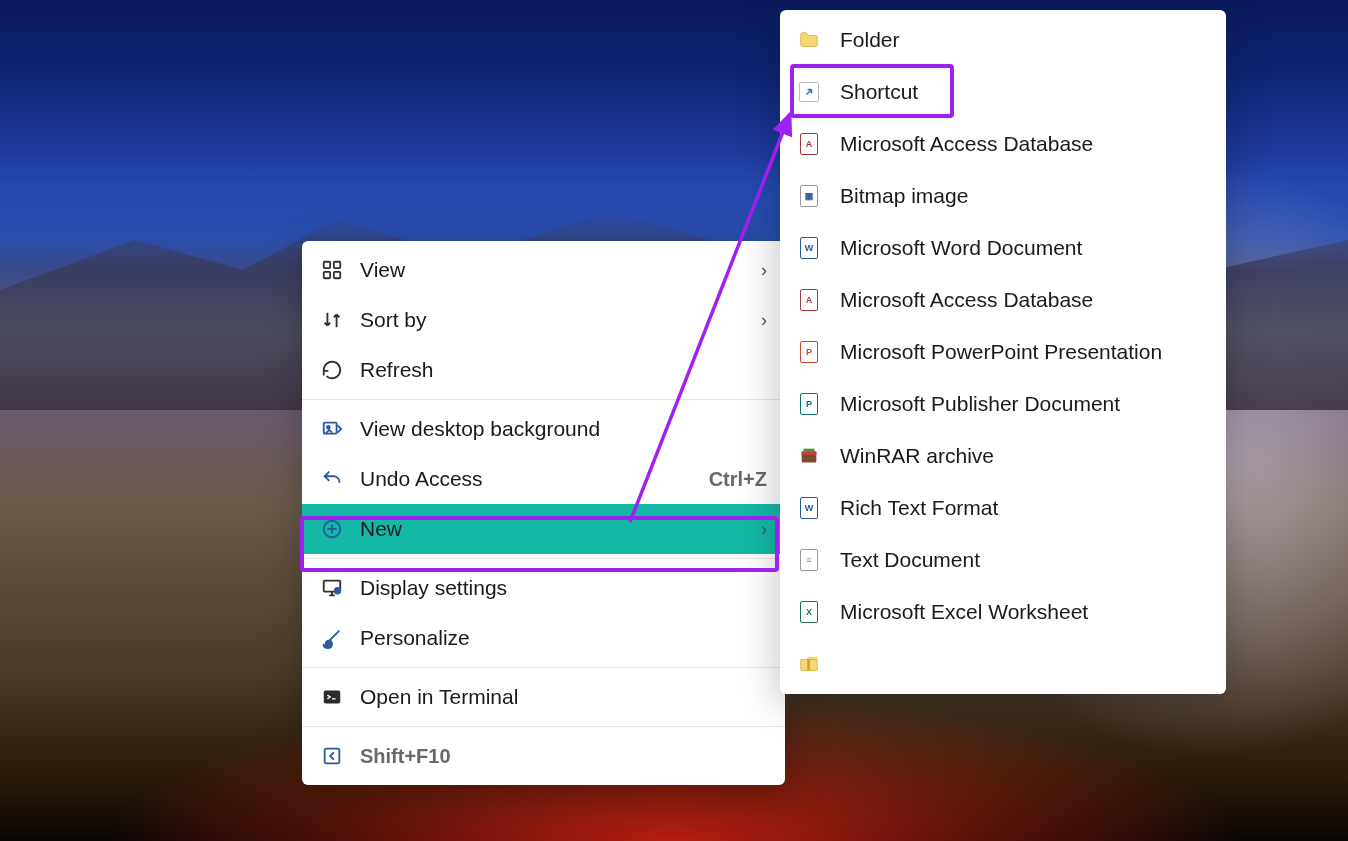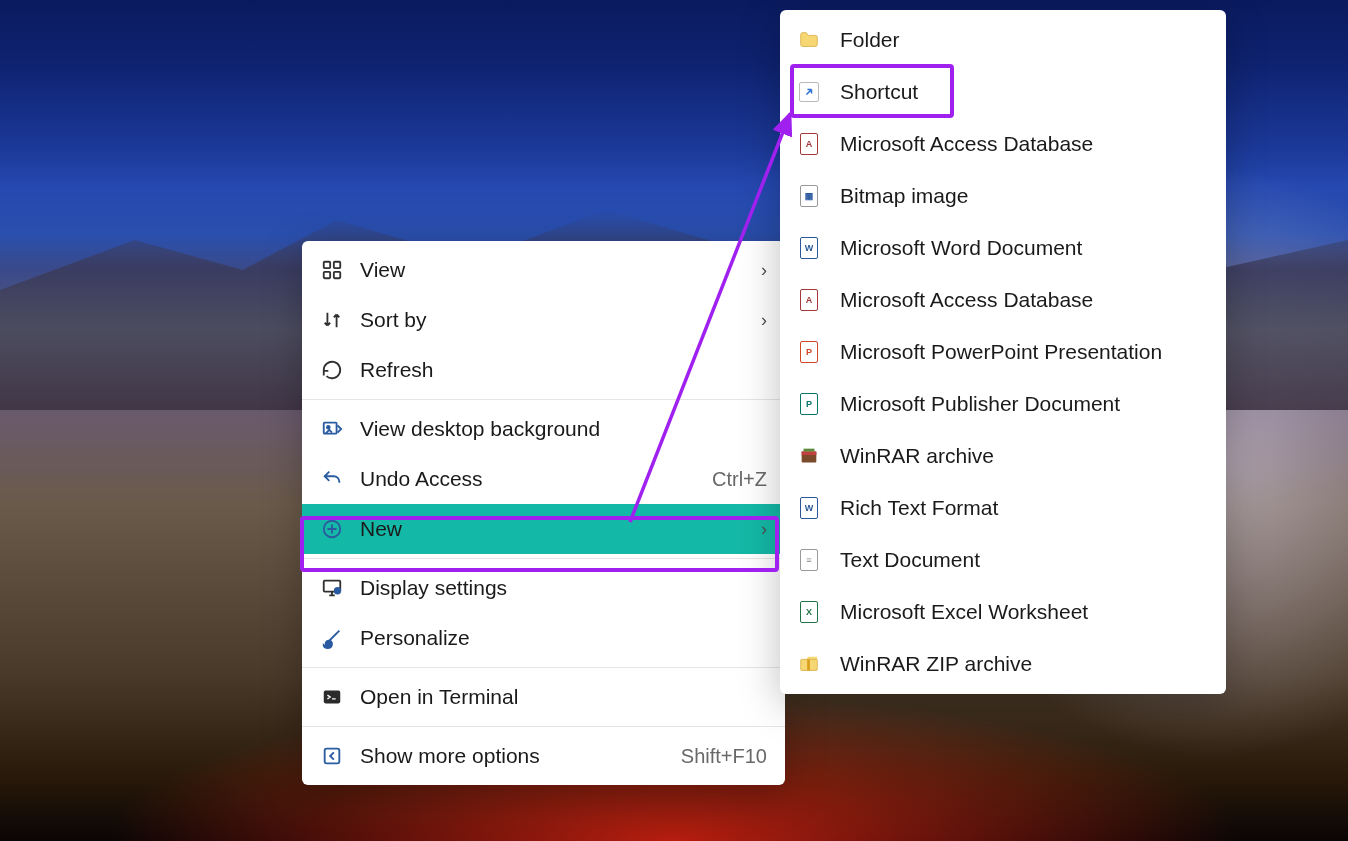--- a/index.html
+++ b/index.html
@@ -49,21 +49,21 @@
   }
   .submenu .menu-item { height: 52px; }
   .menu-item.hovered { background: #14b8a6; }
   .menu-item .icon {
     width: 24px; height: 24px; margin-right: 16px;
     display: flex; align-items: center; justify-content: center;
     flex-shrink: 0;
   }
   .submenu .menu-item .icon { width: 22px; height: 22px; margin-right: 20px; }
   .menu-item .label { flex: 1; }
-  .menu-item .shortcut { color: #686868; font-size: 20px; }
+  .menu-item .shortcut { color: #686868; font-size: 20px; font-weight: bold; }
   .menu-item .chevron {
     color: #505050; font-size: 18px; margin-left: 10px;
   }
   .divider {
     height: 1px; background: #e5e5e5; margin: 4px 0;
   }
   .highlight-box {
     position: absolute;
     border: 4px solid #a020f0;
     border-radius: 4px;
@@ -199,21 +199,20 @@
 
   <div class="divider"></div>
 
   <div class="menu-item">
     <span class="icon">
       <svg class="icn" viewBox="0 0 24 24" fill="none" stroke="#2a5aa0" stroke-width="2">
           <rect x="4" y="4" width="16" height="16" rx="2"></rect>
           <path d="M14 8l-4 4 4 4"></path>
         </svg>
     </span>
-    <span class="label">Show more options</span>
     <span class="shortcut">Shift+F10</span>
   </div>
 </div>
 
 <div class="menu submenu">
 
   <div class="menu-item">
     <span class="icon">
       <svg class="icn" viewBox="0 0 24 24">
           <path d="M3 6a2 2 0 0 1 2-2h4l2 3h8a2 2 0 0 1 2 2v8a2 2 0 0 1-2 2H5a2 2 0 0 1-2-2z" fill="#f7d774" stroke="#d9b34a"></path>
@@ -308,21 +307,20 @@
   </div>
 
   <div class="menu-item">
     <span class="icon">
       <svg class="icn" viewBox="0 0 24 24">
           <path d="M3 7h6l2-3h10v3H3z" fill="#f7d774"></path>
           <rect x="3" y="7" width="18" height="12" rx="1" fill="#f7d774" stroke="#d9b34a"></rect>
           <rect x="10" y="7" width="3" height="12" fill="#d9a020"></rect>
         </svg>
     </span>
-    <span class="label">WinRAR ZIP archive</span>
   </div>
 </div>
 
 <div class="highlight-box hl-new"></div>
 <div class="highlight-box hl-shortcut"></div>
 
 <svg class="arrow-svg">
   <defs>
     <marker id="arrhead" markerWidth="8" markerHeight="8" refX="6" refY="3" orient="auto">
       <polygon points="0 0, 7 3, 0 6" fill="#a020f0"></polygon>

